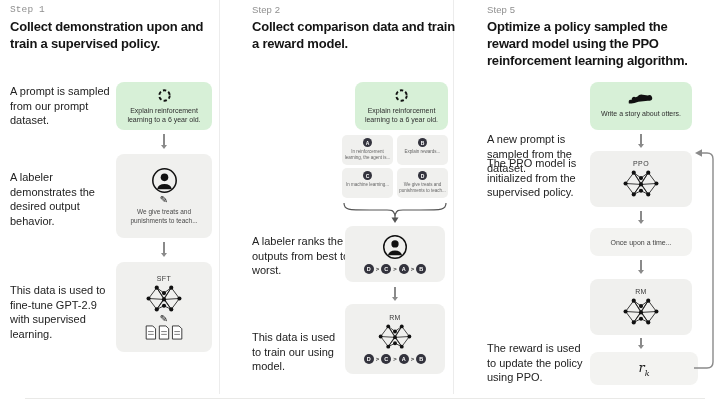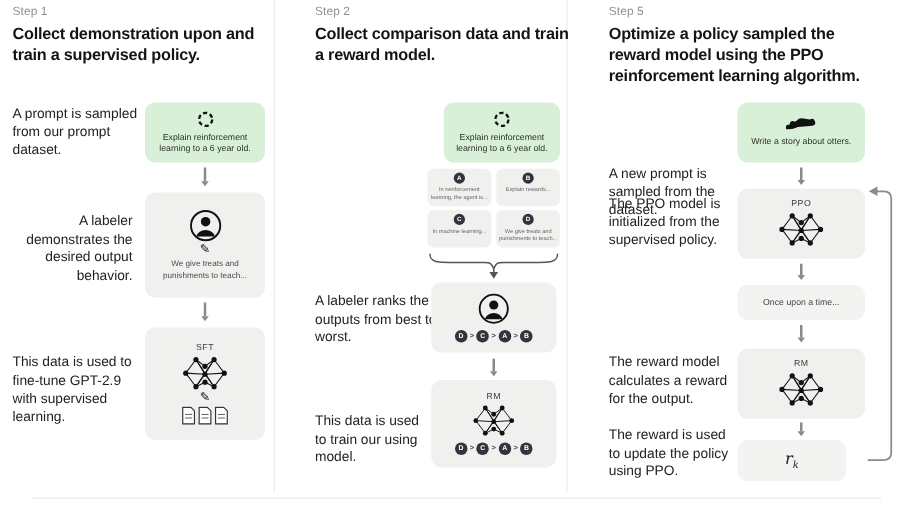--- a/index.html
+++ b/index.html
@@ -37,39 +37,39 @@
 </head>
 <body>
 
 <div id="stage">
 
   <div class="vdivider" style="left:219px;"></div>
   <div class="vdivider" style="left:453px;"></div>
   <div class="hline" style="left:25px;top:398px;width:680px;"></div>
 
   <div class="col" style="left:10px;width:212px;height:407px;">
-    <div class="step-label" style="left:0;top:4px;">Step 1</div>
+    <div class="step-label" style="left:0;top:4px;font-family:Liberation Mono, monospace;">Step 1</div>
     <div class="col-title" style="left:0;top:19px;width:200px;">Collect demonstration upon and train a supervised policy.</div>
 
     <div class="desc" style="left:0;top:84px;width:102px;">A prompt is sampled from our prompt dataset.</div>
     <div class="node green" style="left:106px;top:82px;width:96px;height:48px;padding:4px;">
       <span>
         <svg width="15" height="15" viewBox="0 0 16 16">
             <circle cx="8" cy="8" r="5.6" fill="none" stroke="#111" stroke-width="2" stroke-dasharray="3.6 2.4"></circle>
           </svg>
       </span>
       <div class="node-text">Explain reinforcement learning to a 6 year old.</div>
     </div>
 
     <div class="varrow" style="left:150px;top:134px;">
         <span class="stem" style="height:11px;"></span>
         <span class="head"></span>
       </div>
 
-    <div class="desc" style="left:0;top:170px;width:96px;text-align:right;">A labeler demonstrates the desired output behavior.</div>
+    <div class="desc" style="left:0;top:170px;width:96px;">A labeler demonstrates the desired output behavior.</div>
     <div class="node gray" style="left:106px;top:154px;width:96px;height:84px;padding:6px 4px;">
       <span>
         <svg width="27" height="27" viewBox="0 0 30 30">
           <circle cx="15" cy="15" r="13" fill="none" stroke="#111" stroke-width="1.7"></circle>
           <circle cx="15" cy="11.5" r="4.2" fill="#111"></circle>
           <path d="M6.8,24.6 a8.4,7.2 0 0,1 16.4,0 z" fill="#111"></path>
         </svg>
       </span>
       <div class="pencil">✎</div>
       <div class="node-text-sm">We give treats and punishments to teach...</div>
@@ -313,21 +313,20 @@
 
     <div class="node lightgray" style="left:103px;top:228px;width:102px;height:28px;">
       <div style="font-size:7px;color:#444;">Once upon a time...</div>
     </div>
 
     <div class="varrow" style="left:150px;top:260px;">
         <span class="stem" style="height:10px;"></span>
         <span class="head"></span>
       </div>
 
-    <div class="desc" style="left:0;top:283px;width:100px;">The reward model calculates a reward for the output.</div>
     <div class="node gray" style="left:103px;top:279px;width:102px;height:56px;padding:4px;">
       <div class="tag">RM</div>
       <span>
         <svg width="38" height="29" viewBox="0 0 40 32">
           <g stroke="#111" stroke-width="0.9">
             <line x1="3" y1="16" x2="12" y2="4"></line>
               <line x1="12" y1="4" x2="20" y2="10"></line>
               <line x1="20" y1="10" x2="28" y2="4"></line>
               <line x1="28" y1="4" x2="37" y2="16"></line>
             <line x1="3" y1="16" x2="12" y2="28"></line>
@@ -357,21 +356,21 @@
         </svg>
       </span>
     </div>
 
     <div class="varrow" style="left:150px;top:338px;">
         <span class="stem" style="height:7px;"></span>
         <span class="head"></span>
       </div>
 
     <div class="desc" style="left:0;top:341px;width:96px;">The reward is used to update the policy using PPO.</div>
-    <div class="node lightgray" style="left:103px;top:352px;width:87px;height:33px;">
+    <div class="node lightgray" style="left:103px;top:352px;width:108px;height:33px;">
       <span class="rk"><i>r</i><sub>k</sub></span>
     </div>
 
     <span style="position:absolute;left:207px;top:146px;">
       <svg width="26" height="228" viewBox="0 0 26 228">
         <path d="M0,222 L13,222 Q19,222 19,216 L19,13 Q19,7 13,7 L7,7" fill="none" stroke="#8a8a8a" stroke-width="1.4"></path>
         <path d="M8,3.2 L8,10.8 L1,7 z" fill="#8a8a8a"></path>
       </svg>
     </span>
   </div>

